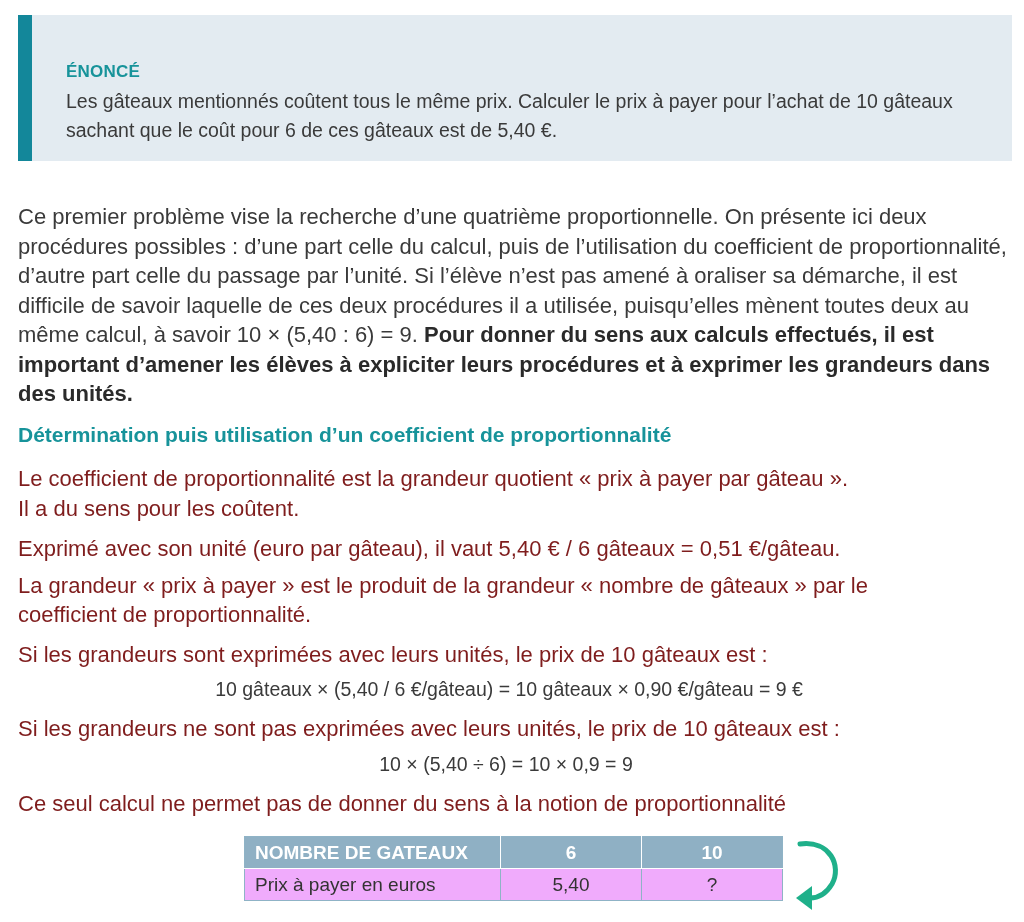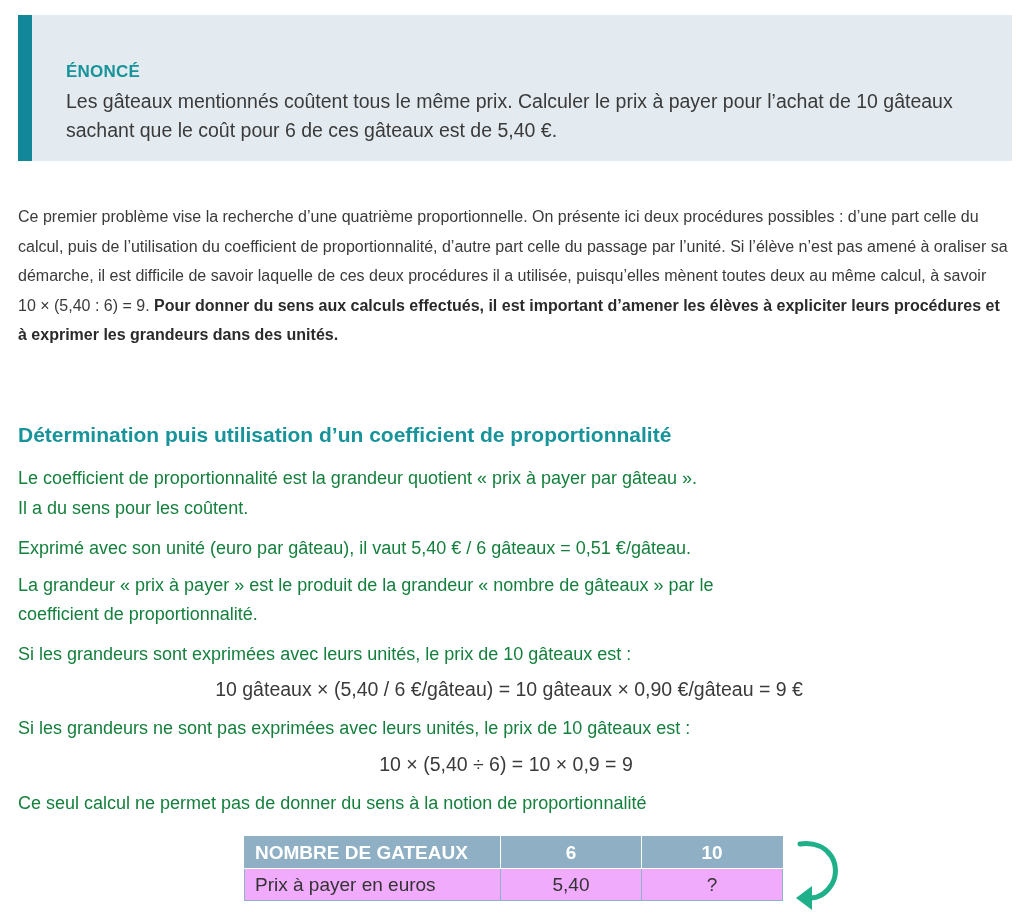--- a/index.html
+++ b/index.html
@@ -5,25 +5,25 @@
   html, body { margin: 0; padding: 0; background: #ffffff; }
   body { width: 1024px; height: 922px; position: relative; overflow: hidden;
          font-family: "Liberation Sans", "DejaVu Sans", sans-serif; color: #333333; }
   .enonce { position: absolute; left: 18px; top: 15px; width: 994px; height: 146px;
             background: #e3ebf1; }
   .enonce .bar { position: absolute; left: 0; top: 0; width: 14px; height: 100%; background: #13879a; }
   .enonce .title { position: absolute; left: 48px; top: 47px; font-size: 17px; font-weight: bold;
                    color: #17939a; letter-spacing: 0.2px; text-align: right; }
   .enonce .text { position: absolute; left: 48px; top: 72px; width: 920px; font-size: 19.5px;
                   line-height: 29px; color: #3a3a3a; }
-  .para { position: absolute; left: 18px; width: 990px; font-size: 16px; line-height: 29.5px; color: #3a3a3a; }
+  .para { position: absolute; left: 18px; width: 990px; font-size: 22px; line-height: 29.5px; color: #3a3a3a; }
   .para b { color: #2a2a2a; }
   .p1 { top: 202px; }
   .heading { position: absolute; left: 18px; top: 423px; font-size: 21px; font-weight: bold; color: #17939a; }
-  .line { position: absolute; left: 18px; font-size: 18px; line-height: 29px; color: #15803d; white-space: nowrap; }
+  .line { position: absolute; left: 18px; font-size: 22px; line-height: 29px; color: #7f1d1d; white-space: nowrap; }
   .center { position: absolute; left: 0; width: 1024px; text-align: center; font-size: 19.5px; color: #3a3a3a; }
   table.prop { position: absolute; left: 244px; top: 836px; border-collapse: collapse; font-size: 19px; }
   table.prop td { border: 1.5px solid #8fb3c6; height: 31px; padding: 0 10px; margin-top: 28px; }
   table.prop tr.head td { background: #8fb0c4; color: #ffffff; font-weight: bold; border-color: #ffffff; }
   table.prop tr.head td:first-child { border-left-color: #8fb3c6; }
   table.prop tr.head td:last-child { border-right-color: #8fb3c6; }
   table.prop tr.head td { border-top-color: #8fb3c6; }
   table.prop td.c1 { width: 235px; }
   table.prop td.c2 { width: 120px; text-align: center; }
   table.prop td.c3 { width: 120px; text-align: center; }

